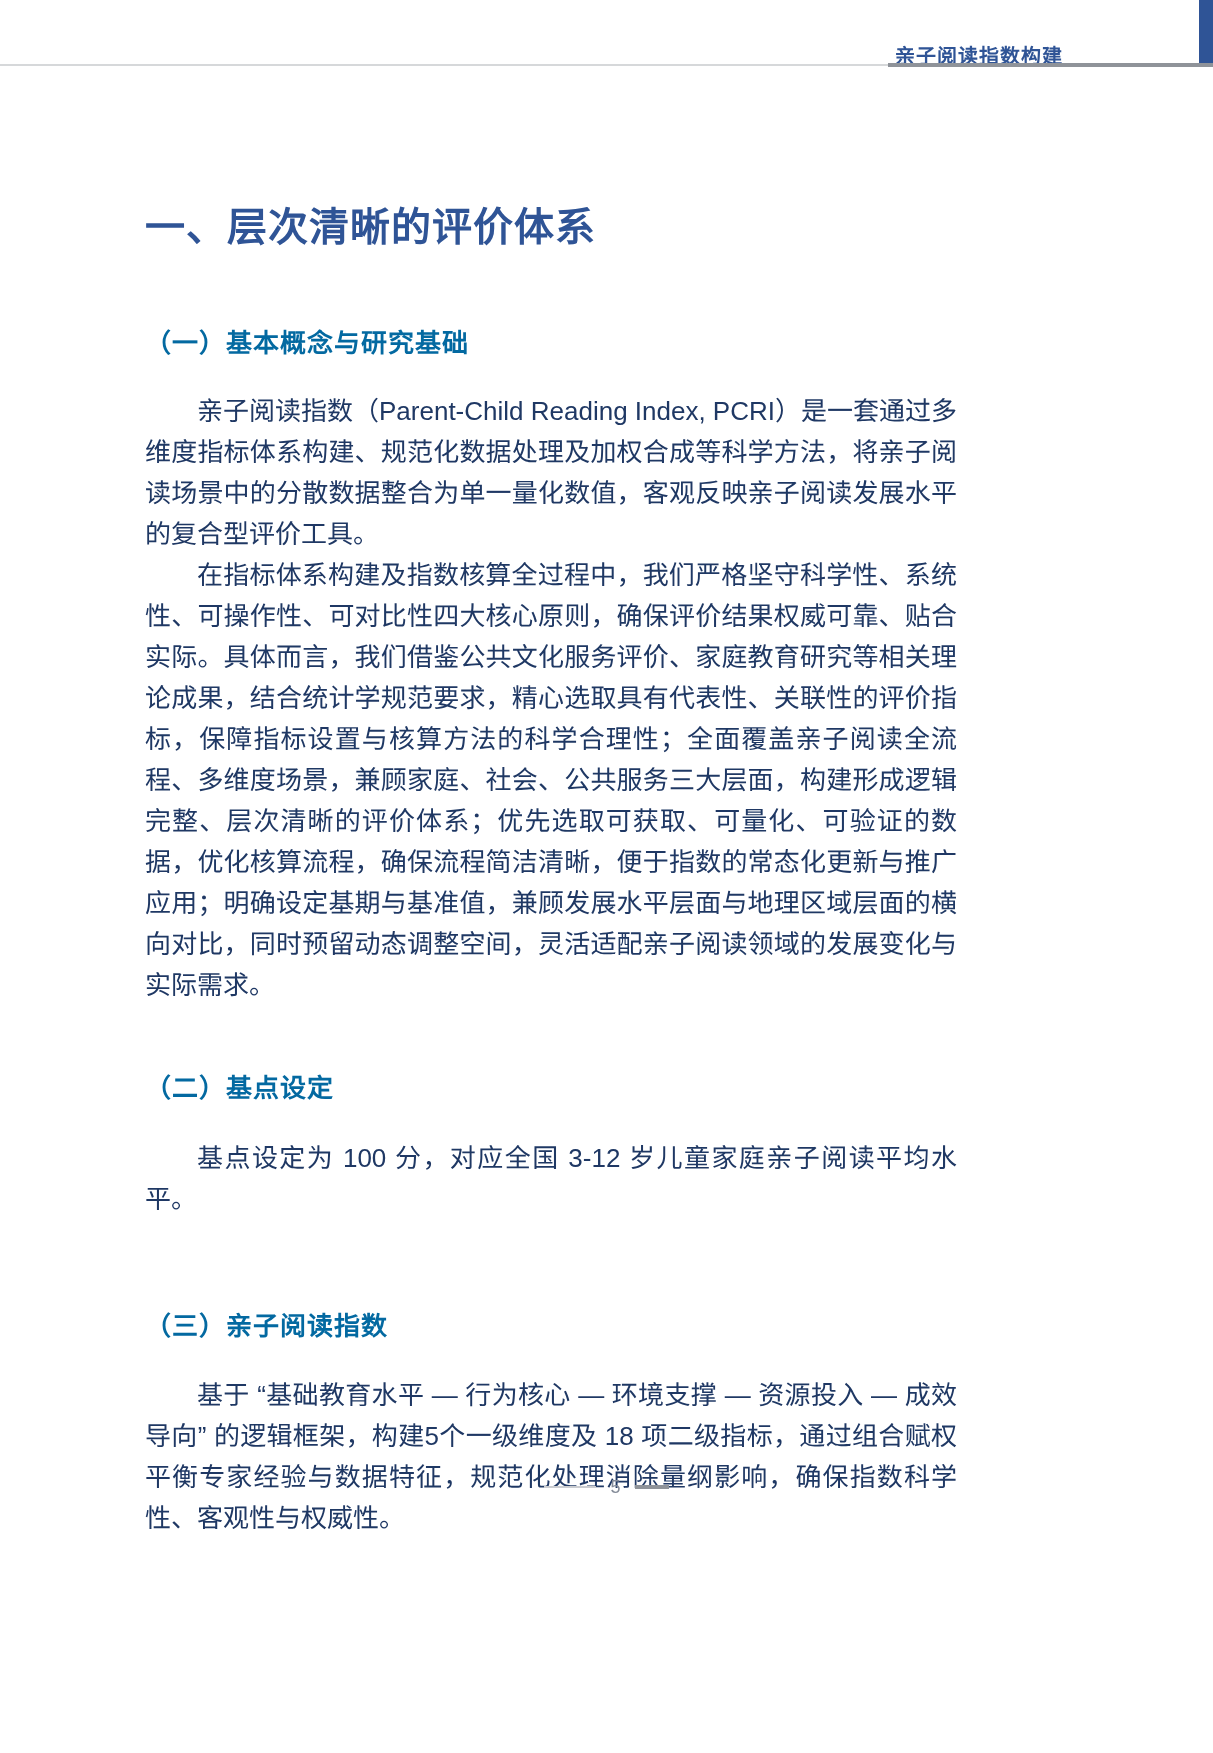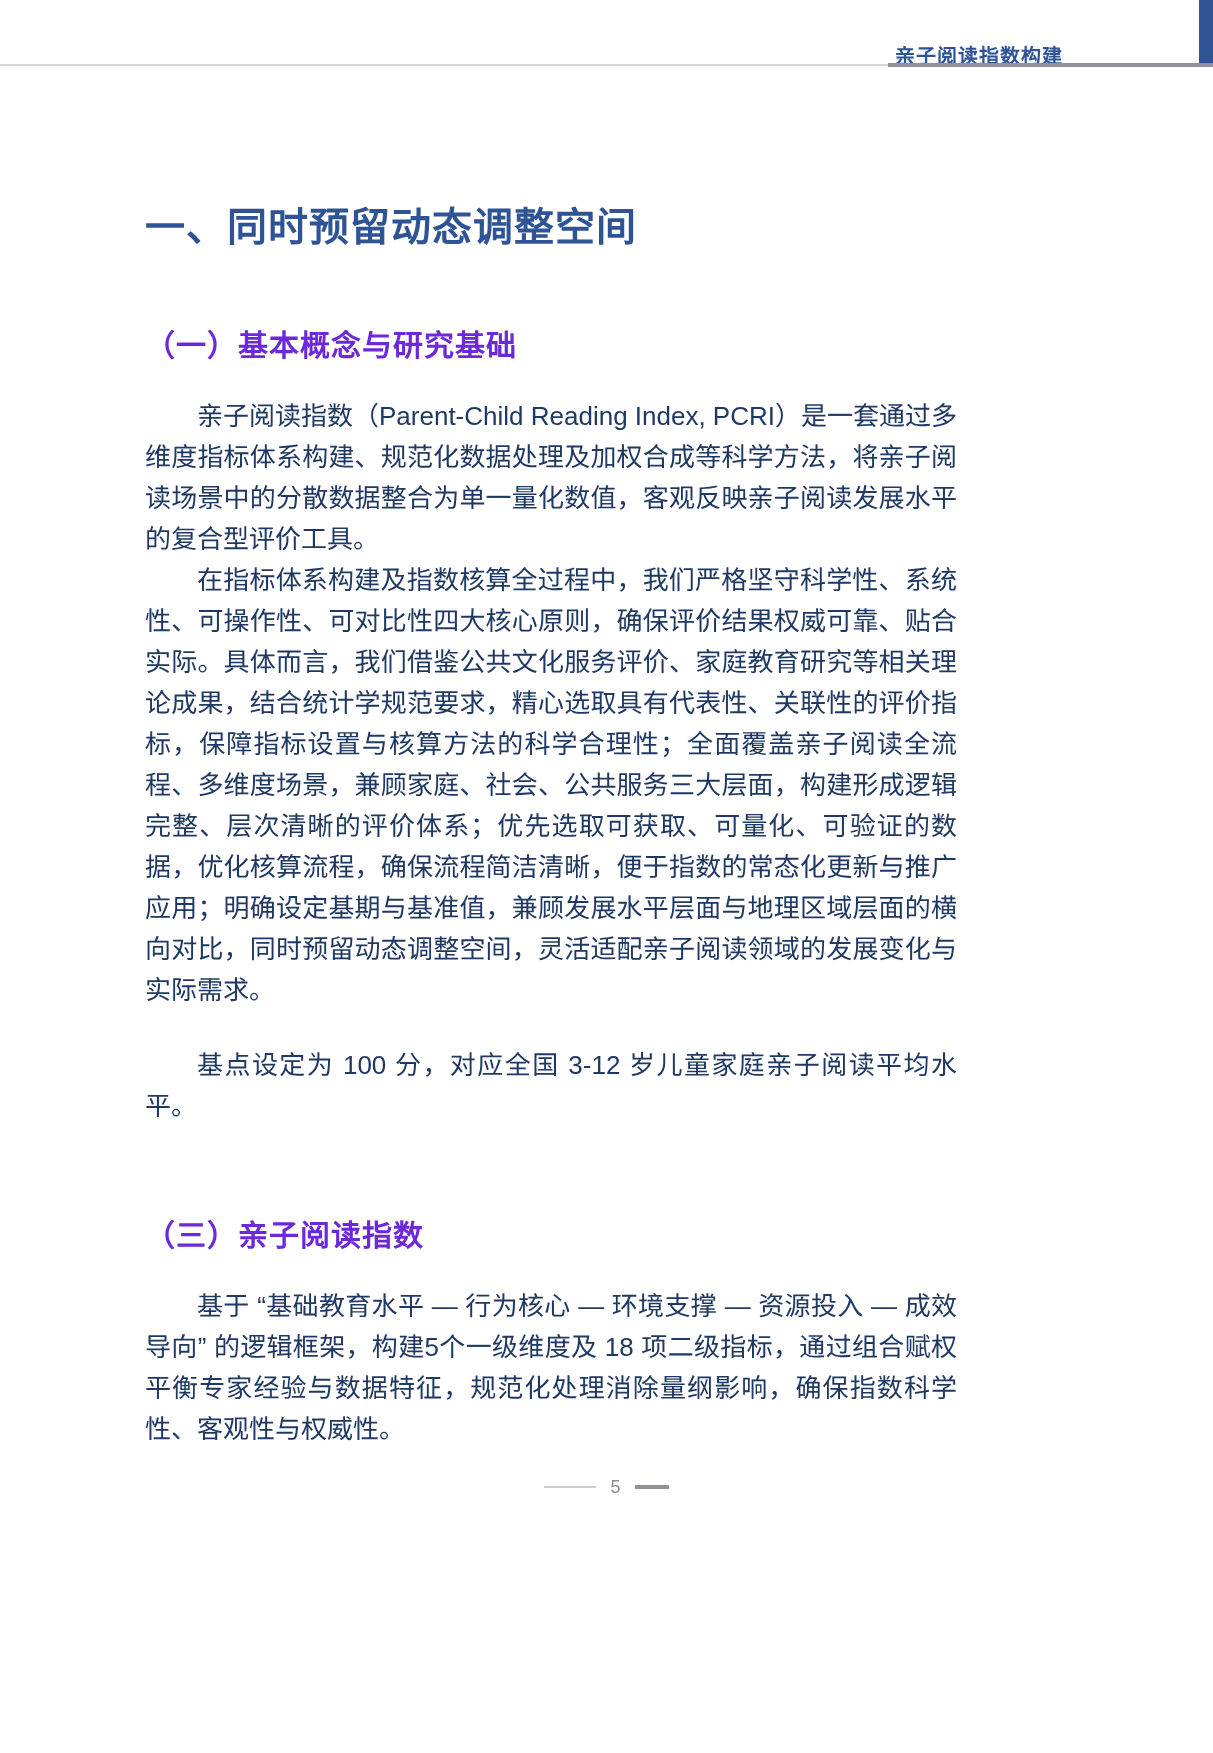--- a/index.html
+++ b/index.html
@@ -58,24 +58,24 @@
   }
   h1.page-title {
     margin-top: 203px;
     font-size: 40px;
     line-height: 1.2;
     font-weight: bold;
     color: #2F5496;
     letter-spacing: 1px;
   }
   h2.section-heading {
-    font-size: 30px;
+    font-size: 26px;
     line-height: 1.25;
     font-weight: bold;
-    color: #6d28d9;
+    color: #0369a1;
     letter-spacing: 1px;
   }
   section.s1 h2 { margin-top: 76px; }
   section.s2 h2 { margin-top: 66px; }
   section.s3 h2 { margin-top: 90px; }
 
   p.body-para {
     font-size: 26px;
     line-height: 41px;
     color: #1F3864;
@@ -121,29 +121,30 @@
 
 <div class="page">
 
   <div class="running-header-title">亲子阅读指数构建</div>
   <div class="header-accent-bar"></div>
   <div class="header-rule">
     <span class="header-rule-dark"></span>
   </div>
 
   <main>
-    <h1 class="page-title">一、同时预留动态调整空间</h1>
+    <h1 class="page-title">一、层次清晰的评价体系</h1>
 
     <section class="s1">
       <h2 class="section-heading">（一）基本概念与研究基础</h2>
       <p class="body-para">亲子阅读指数（Parent-Child Reading Index, PCRI）是一套通过多维度指标体系构建、规范化数据处理及加权合成等科学方法，将亲子阅读场景中的分散数据整合为单一量化数值，客观反映亲子阅读发展水平的复合型评价工具。</p>
       <p class="body-para">在指标体系构建及指数核算全过程中，我们严格坚守科学性、系统性、可操作性、可对比性四大核心原则，确保评价结果权威可靠、贴合实际。具体而言，我们借鉴公共文化服务评价、家庭教育研究等相关理论成果，结合统计学规范要求，精心选取具有代表性、关联性的评价指标，保障指标设置与核算方法的科学合理性；全面覆盖亲子阅读全流程、多维度场景，兼顾家庭、社会、公共服务三大层面，构建形成逻辑完整、层次清晰的评价体系；优先选取可获取、可量化、可验证的数据，优化核算流程，确保流程简洁清晰，便于指数的常态化更新与推广应用；明确设定基期与基准值，兼顾发展水平层面与地理区域层面的横向对比，同时预留动态调整空间，灵活适配亲子阅读领域的发展变化与实际需求。</p>
     </section>
 
     <section class="s2">
+      <h2 class="section-heading">（二）基点设定</h2>
       <p class="body-para">基点设定为 100 分，对应全国 3-12 岁儿童家庭亲子阅读平均水平。</p>
     </section>
 
     <section class="s3">
       <h2 class="section-heading">（三）亲子阅读指数</h2>
       <p class="body-para">基于 “基础教育水平 — 行为核心 — 环境支撑 — 资源投入 — 成效导向” 的逻辑框架，构建5个一级维度及 18 项二级指标，通过组合赋权平衡专家经验与数据特征，规范化处理消除量纲影响，确保指数科学性、客观性与权威性。</p>
     </section>
   </main>
 
   <div class="page-footer">

